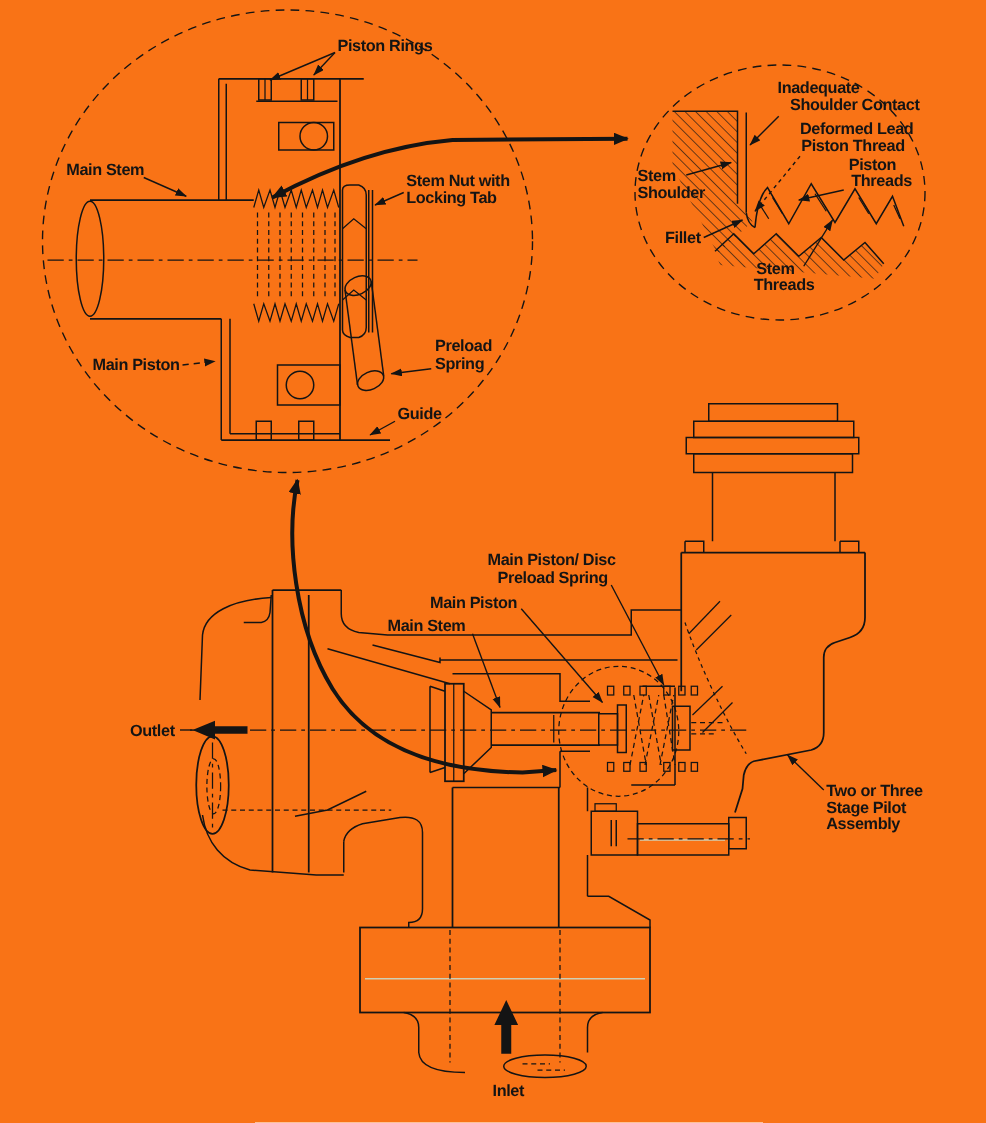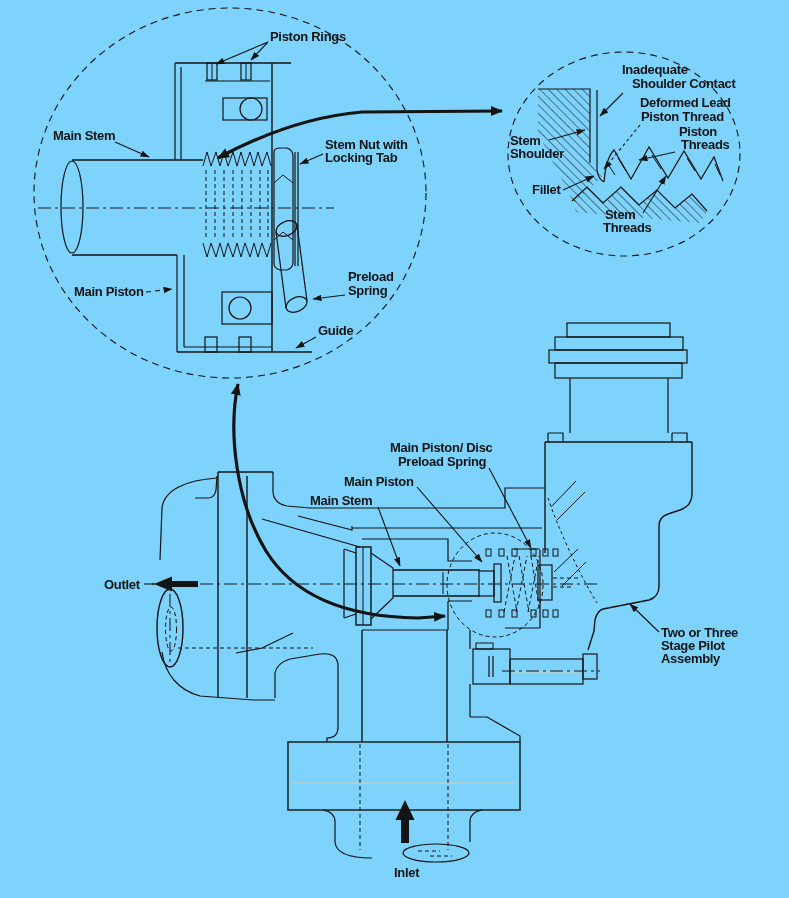--- a/index.html
+++ b/index.html
@@ -1,16 +1,16 @@
 <!DOCTYPE html>
 <html><head>
 <meta charset="utf-8">
 <style>
   html,body{margin:0;padding:0;background:#ffffff;}
-  #stage{position:relative;width:789px;height:898px;background:#7dd3fc;overflow:hidden;}
+  #stage{position:relative;width:789px;height:898px;background:#f97316;overflow:hidden;}
   svg{position:absolute;left:0;top:0;}
   .ln{stroke:#141414;stroke-width:1.2;fill:none;}
   .ln2{stroke:#141414;stroke-width:1.4;fill:none;}
   .thin{stroke:#141414;stroke-width:1;fill:none;}
   .dash{stroke:#141414;stroke-width:1.1;fill:none;stroke-dasharray:7 5;}
   .dashsm{stroke:#141414;stroke-width:1;fill:none;stroke-dasharray:4 3;}
   .cline{stroke:#141414;stroke-width:1;fill:none;stroke-dasharray:13 4 3 4;}
   .leader{stroke:#141414;stroke-width:1.1;fill:none;}
   .thick{stroke:#141414;stroke-width:3.2;fill:none;}
   .faint{stroke:#cfcfb4;stroke-width:1.2;fill:none;}

